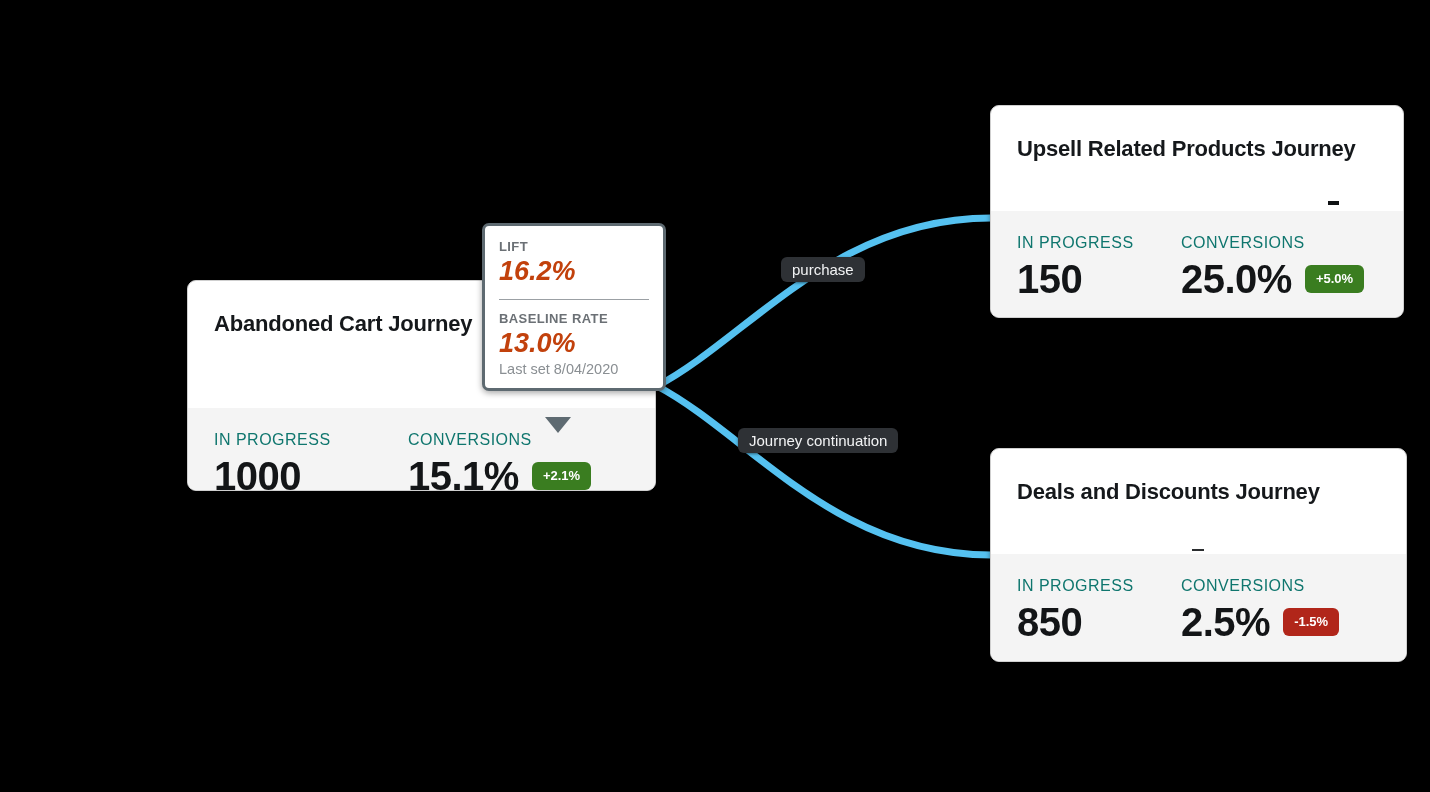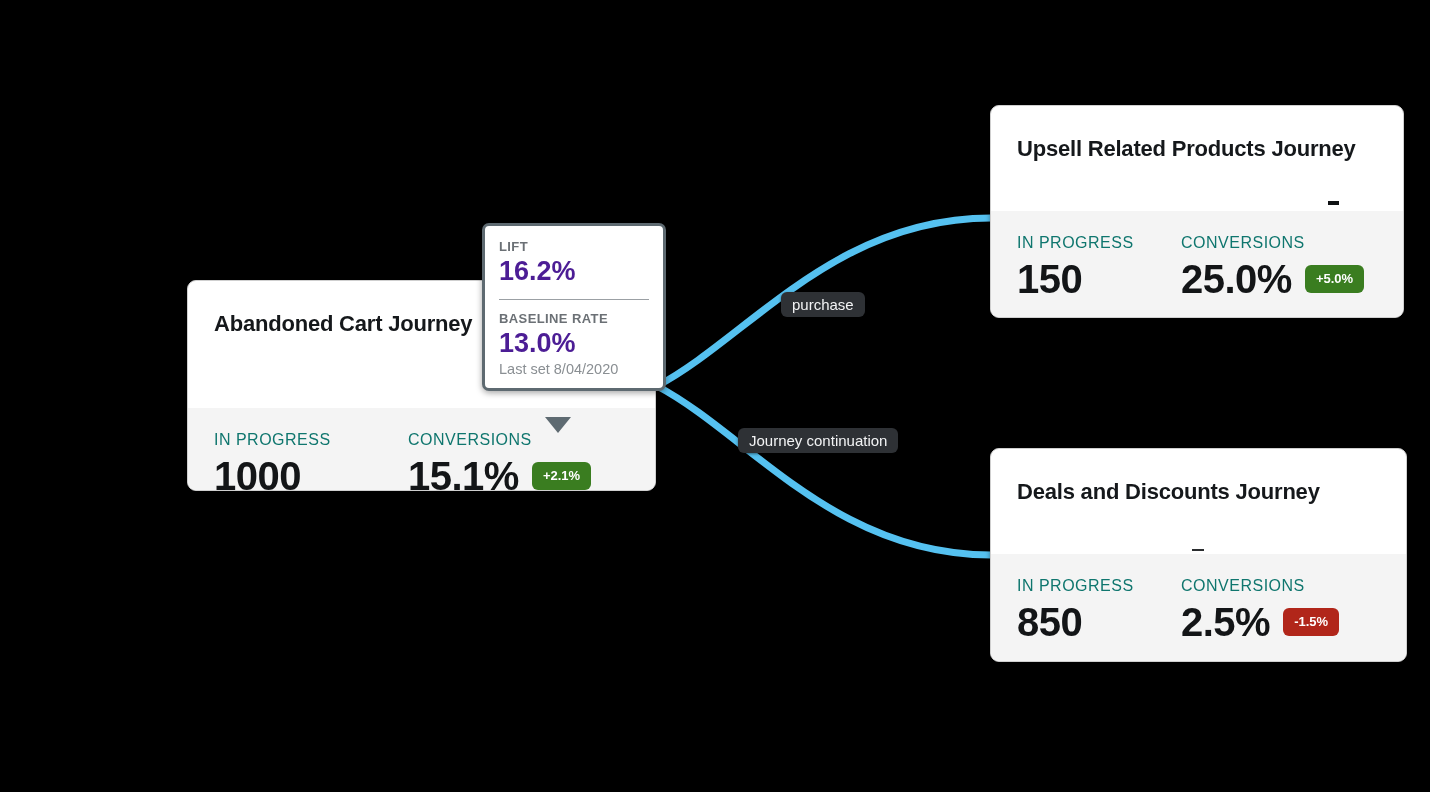--- a/index.html
+++ b/index.html
@@ -38,29 +38,29 @@
 
   
   .dash{position:absolute;z-index:3;background:#101214;}
   .dash-upsell{left:1328px;top:201px;width:11px;height:4px;}
   .dash-deals{left:1192px;top:549px;width:12px;height:2px;background:#2B2D2F;}
 
   
   .edge-label{position:absolute;z-index:4;background:#2E3135;color:#F2F3F4;font-size:15px;
               padding:4px 11px;border-radius:6px;white-space:nowrap;
               box-shadow:0 1px 3px rgba(0,0,0,.5);}
-  .label-purchase{left:781px;top:257px;margin-top:35px;}
+  .label-purchase{left:781px;top:257px;}
   .label-continuation{left:738px;top:428px;}
 
   
   .tooltip{position:absolute;left:482px;top:223px;width:184px;z-index:5;background:#fff;
            border:3px solid #5E6A71;border-radius:7px;padding:13px 14px 11px 14px;
            box-shadow:0 2px 6px rgba(0,0,0,.35);}
   .tip-label{font-size:13px;font-weight:bold;color:#6B7075;letter-spacing:.4px;}
-  .tip-value{font-size:27px;font-weight:bold;color:#4c1d95;margin-top:3px;line-height:1.1;}
+  .tip-value{font-size:27px;font-weight:bold;color:#c2410c;margin-top:3px;line-height:1.1;font-style:italic;}
   .tip-divider{border:none;border-top:1px solid #9BA0A4;margin:12px 0 11px 0;}
   .tip-lastset{font-size:14.5px;color:#8A8F93;margin-top:3px;}
   .tooltip-pointer{position:absolute;left:545px;top:417px;z-index:6;width:0;height:0;
                    border-left:13px solid transparent;border-right:13px solid transparent;
                    border-top:16px solid #5E6A71;}
 </style>
 </head>
 <body>
 
 <div id="canvas">

